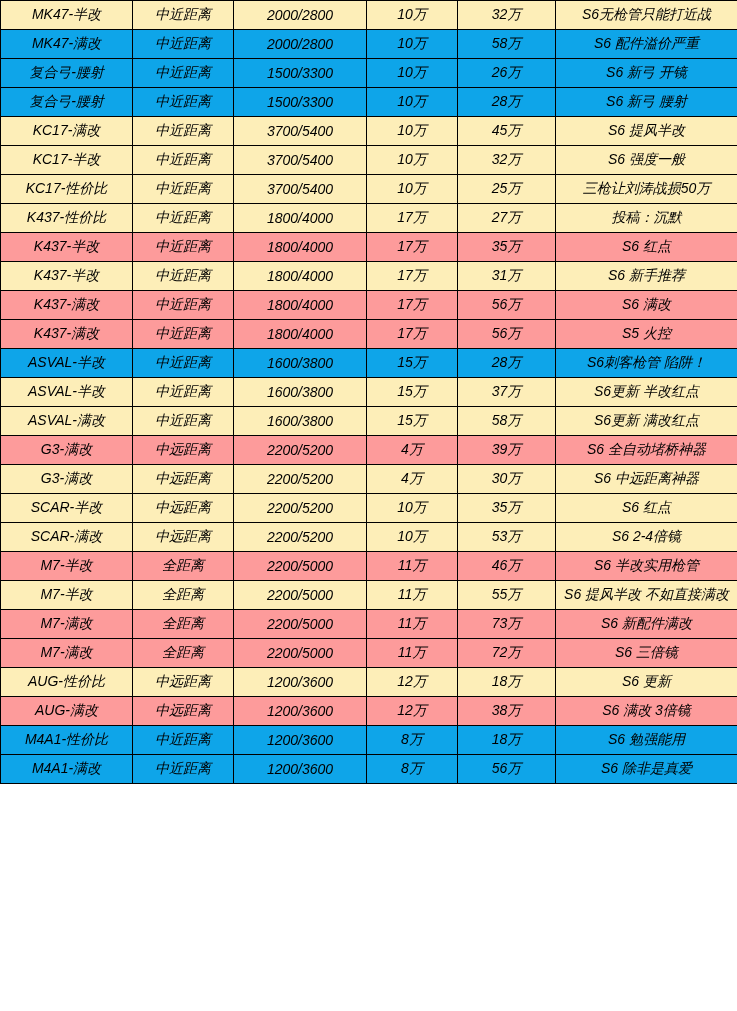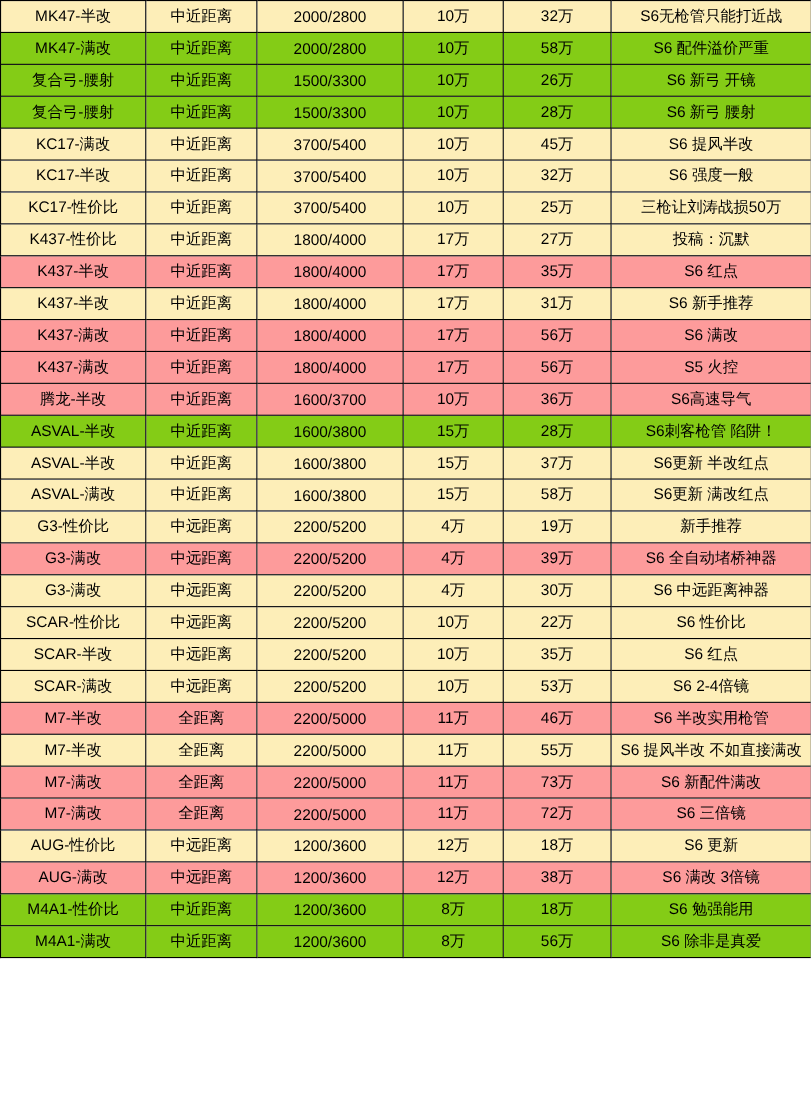--- a/index.html
+++ b/index.html
@@ -11,20 +11,21 @@
     width: 737px;
     height: 1011px;
     font-family: "Liberation Sans", sans-serif;
     overflow: hidden;
   }
   .sheet {
     width: 737px;
     height: 1011px;
     position: relative;
     box-sizing: border-box;
+    font-style: italic;
   }
   table.grid {
     border-collapse: collapse;
     table-layout: fixed;
     width: 737px;
     border: 1px solid #000;
   }
   table.grid td {
     border: 1px solid #000;
     height: 28px;
@@ -40,21 +41,21 @@
   col.c0 { width: 132px; }
   col.c1 { width: 101px; }
   col.c2 { width: 133px; }
   col.c3 { width: 91px; }
   col.c4 { width: 98px; }
   col.c5 { width: 182px; }
 
   
   .bg-yellow { background: #fdeeb8; }
   .bg-pink   { background: #fd9b9b; }
-  .bg-blue   { background: #84cc16; }
+  .bg-blue   { background: #0ea5e9; }
 </style>
 </head>
 <body>
 
 <div class="sheet">
   <table class="grid">
     <colgroup>
       <col class="c0">
         <col class="c1">
         <col class="c2">
@@ -153,28 +154,20 @@
         </tr>
         <tr>
           <td class="bg-pink">K437-满改</td>
           <td class="bg-pink">中近距离</td>
           <td class="bg-pink">1800/4000</td>
           <td class="bg-pink">17万</td>
           <td class="bg-pink">56万</td>
           <td class="bg-pink">S5 火控</td>
         </tr>
         <tr>
-          <td class="bg-pink">腾龙-半改</td>
-          <td class="bg-pink">中近距离</td>
-          <td class="bg-pink">1600/3700</td>
-          <td class="bg-pink">10万</td>
-          <td class="bg-pink">36万</td>
-          <td class="bg-pink">S6高速导气</td>
-        </tr>
-        <tr>
           <td class="bg-blue">ASVAL-半改</td>
           <td class="bg-blue">中近距离</td>
           <td class="bg-blue">1600/3800</td>
           <td class="bg-blue">15万</td>
           <td class="bg-blue">28万</td>
           <td class="bg-blue">S6刺客枪管 陷阱！</td>
         </tr>
         <tr>
           <td class="bg-yellow">ASVAL-半改</td>
           <td class="bg-yellow">中近距离</td>
@@ -183,54 +176,38 @@
           <td class="bg-yellow">37万</td>
           <td class="bg-yellow">S6更新 半改红点</td>
         </tr>
         <tr>
           <td class="bg-yellow">ASVAL-满改</td>
           <td class="bg-yellow">中近距离</td>
           <td class="bg-yellow">1600/3800</td>
           <td class="bg-yellow">15万</td>
           <td class="bg-yellow">58万</td>
           <td class="bg-yellow">S6更新 满改红点</td>
-        </tr>
-        <tr>
-          <td class="bg-yellow">G3-性价比</td>
-          <td class="bg-yellow">中远距离</td>
-          <td class="bg-yellow">2200/5200</td>
-          <td class="bg-yellow">4万</td>
-          <td class="bg-yellow">19万</td>
-          <td class="bg-yellow">新手推荐</td>
         </tr>
         <tr>
           <td class="bg-pink">G3-满改</td>
           <td class="bg-pink">中远距离</td>
           <td class="bg-pink">2200/5200</td>
           <td class="bg-pink">4万</td>
           <td class="bg-pink">39万</td>
           <td class="bg-pink">S6 全自动堵桥神器</td>
         </tr>
         <tr>
           <td class="bg-yellow">G3-满改</td>
           <td class="bg-yellow">中远距离</td>
           <td class="bg-yellow">2200/5200</td>
           <td class="bg-yellow">4万</td>
           <td class="bg-yellow">30万</td>
           <td class="bg-yellow">S6 中远距离神器</td>
         </tr>
         <tr>
-          <td class="bg-yellow">SCAR-性价比</td>
-          <td class="bg-yellow">中远距离</td>
-          <td class="bg-yellow">2200/5200</td>
-          <td class="bg-yellow">10万</td>
-          <td class="bg-yellow">22万</td>
-          <td class="bg-yellow">S6 性价比</td>
-        </tr>
-        <tr>
           <td class="bg-yellow">SCAR-半改</td>
           <td class="bg-yellow">中远距离</td>
           <td class="bg-yellow">2200/5200</td>
           <td class="bg-yellow">10万</td>
           <td class="bg-yellow">35万</td>
           <td class="bg-yellow">S6 红点</td>
         </tr>
         <tr>
           <td class="bg-yellow">SCAR-满改</td>
           <td class="bg-yellow">中远距离</td>

